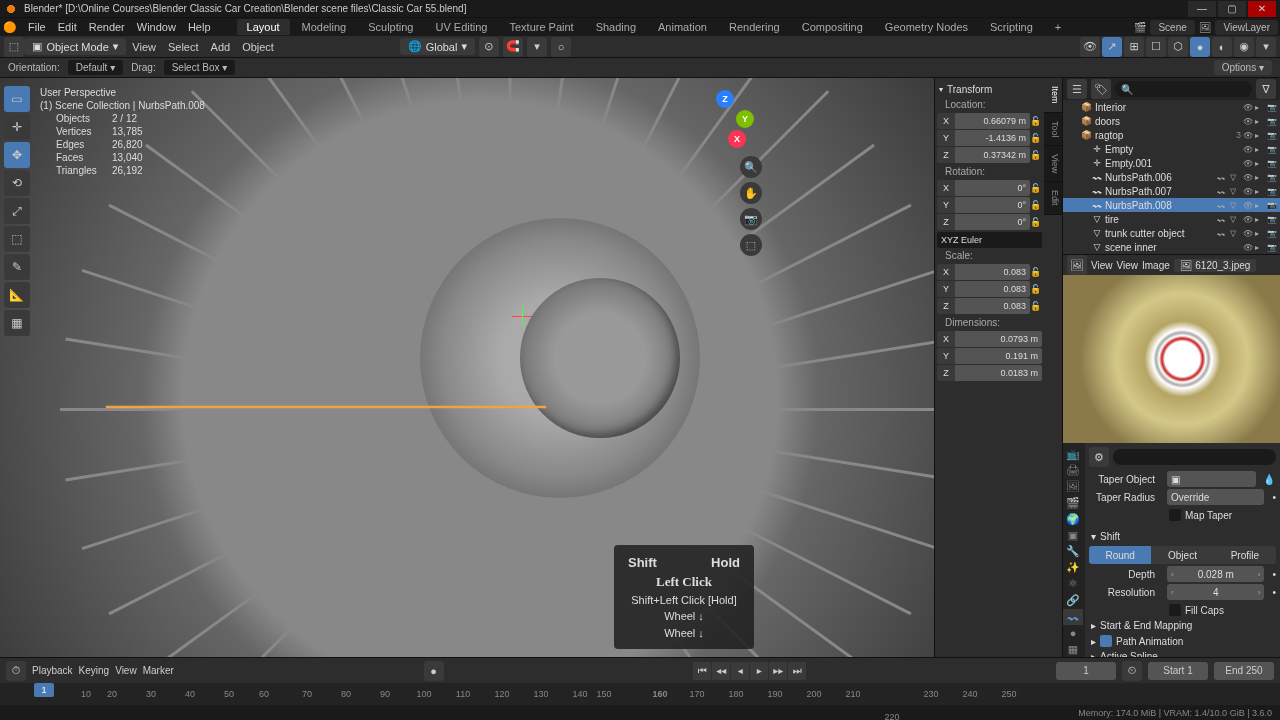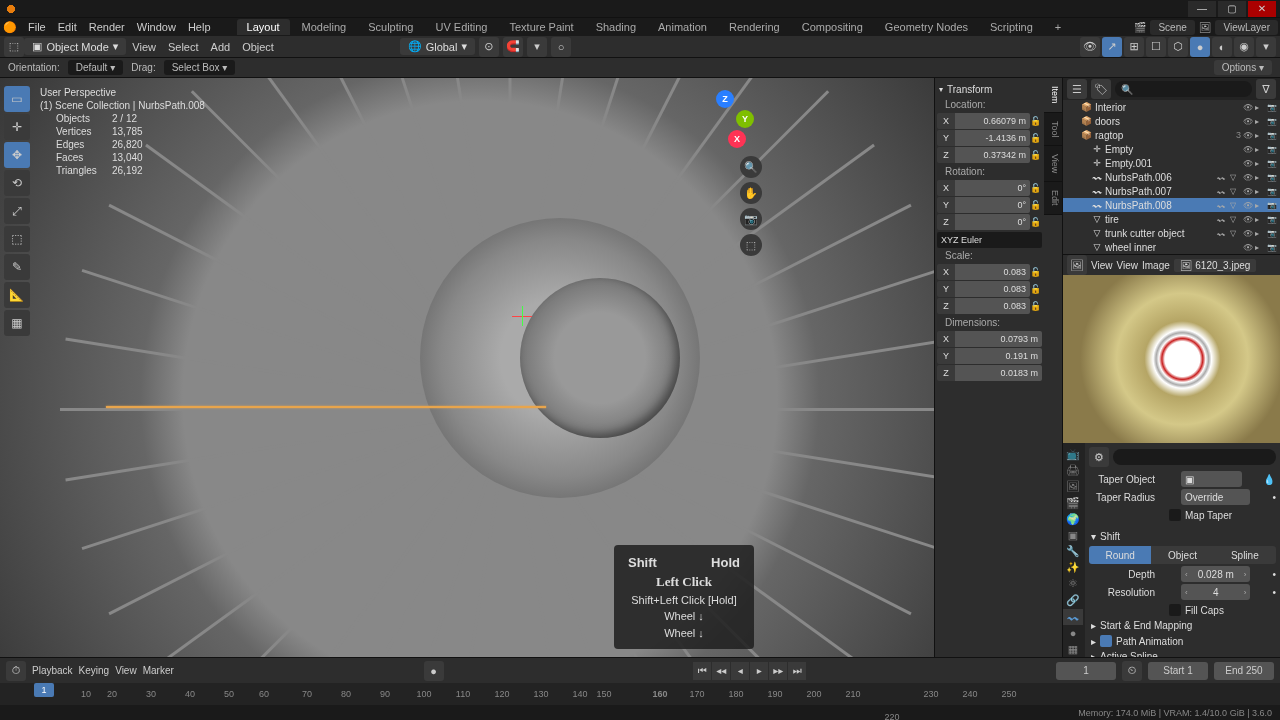--- a/index.html
+++ b/index.html
@@ -105,21 +105,21 @@
 .img-view { height:168px; background: radial-gradient(circle at 55% 50%, #fff 12%, #c82020 14%, #fff 16%, #aaa 18%, #fff 20%, #b5a565 26%, #d4c888 45%, #8a7a4a 70%); position:relative; overflow:hidden; }
 
 
 .props-panel { flex:1; background:#2d2d2d; border-top:1px solid #111; display:flex; overflow:hidden; }
 .props-tabs { width:22px; background:#232323; display:flex; flex-direction:column; gap:1px; padding-top:4px; }
 .prop-tab-ic { width:20px; height:20px; display:flex; align-items:center; justify-content:center; font-size:11px; color:#888; }
 .prop-tab-ic.active { background:#3a3a3a; color:#5a9ad4; }
 .props-body { flex:1; padding:4px; font-size:10px; color:#ddd; overflow:hidden; }
 .prop-search-row { display:flex; align-items:center; gap:4px; margin-bottom:4px; }
 .prop-search { flex:1; height:16px; background:#1a1a1a; border-radius:8px; }
-.prop-field-row { display:flex; align-items:center; margin:2px 0; gap:22px; }
+.prop-field-row { display:flex; align-items:center; margin:2px 0; gap:8px; }
 .prop-lbl { width:70px; text-align:right; padding-right:4px; }
 .prop-val { flex:1; height:16px; background:#545454; border-radius:3px; display:flex; align-items:center; padding:0 4px; }
 .prop-section { margin-top:6px; }
 .prop-sec-head { display:flex; align-items:center; gap:4px; padding:2px; }
 .seg-group { display:flex; margin:2px 0; }
 .seg-btn { flex:1; height:18px; background:#3a3a3a; display:flex; align-items:center; justify-content:center; font-size:10px; }
 .seg-btn.active { background:#4a7ab4; }
 .seg-btn:first-child { border-radius:3px 0 0 3px; }
 .seg-btn:last-child { border-radius:0 3px 3px 0; }
 .num-field { flex:1; height:16px; background:#545454; border-radius:3px; display:flex; align-items:center; justify-content:center; position:relative; }
@@ -140,20 +140,21 @@
 
 
 .status-bar { height:15px; background:#1a1a1a; font-size:9px; color:#888; display:flex; align-items:center; padding:0 8px; }
 .status-right { margin-left:auto; }
 </style>
 </head>
 <body>
 
 <div class="title-bar">
   <div class="logo"></div>
+  <span>Blender* [D:\Online Courses\Blender Classic Car Creation\Blender scene files\Classic Car 55.blend]</span>
   <div class="win-ctrls">
     <div class="win-btn">—</div>
     <div class="win-btn">▢</div>
     <div class="win-btn close">✕</div>
   </div>
 </div>
 
 <div class="menu-bar">
   <div class="app-icon">🟠</div>
   <div class="menu-item">File</div>
@@ -541,21 +542,21 @@
           <span class="tree-tog">▽</span>
           <div class="tree-toggles">
             <span class="tree-tog">👁</span>
             <span class="tree-tog">▸</span>
             <span class="tree-tog">📷</span>
           </div>
         </div>
         <div class="tree-row">
           <span class="indent" style="width:24px"></span>
           <span class="tree-ic">▽</span>
-          <span class="tree-label">wheel inner</span>
+          <span class="tree-label">scene inner</span>
           <div class="tree-toggles">
             <span class="tree-tog">👁</span>
             <span class="tree-tog">▸</span>
             <span class="tree-tog">📷</span>
           </div>
         </div>
       </div>
 
     <div class="img-editor">
       <div class="img-head">
@@ -609,21 +610,21 @@
           </div>
 
         <div class="prop-section">
           <div class="prop-sec-head">
               <span>▾</span>
               <span>Shift</span>
             </div>
           <div class="seg-group">
             <div class="seg-btn active">Round</div>
             <div class="seg-btn">Object</div>
-            <div class="seg-btn">Spline</div>
+            <div class="seg-btn">Profile</div>
           </div>
           <div class="prop-field-row">
               <div class="prop-lbl">Depth</div>
               <div class="num-field">
                 <span>0.028 m</span>
               </div>
               <span>•</span>
             </div>
           <div class="prop-field-row">
               <div class="prop-lbl">Resolution</div>

